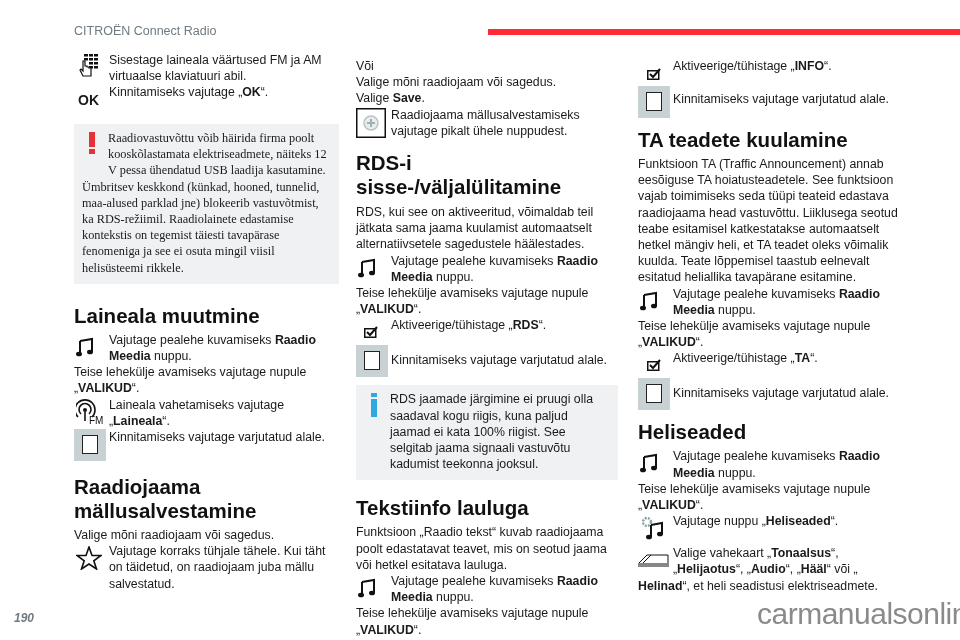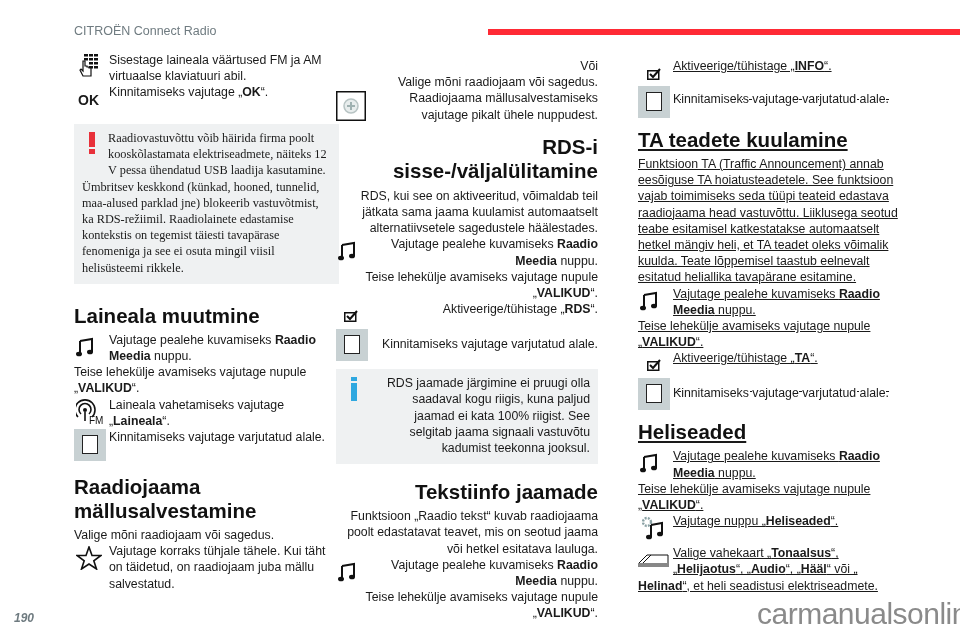--- a/index.html
+++ b/index.html
@@ -3,22 +3,22 @@
 <meta charset="utf-8">
 <style>
   html,body{margin:0;padding:0;}
   body{width:960px;height:640px;background:#ffffff;position:relative;overflow:hidden;font-family:"Liberation Sans",sans-serif;color:#1a1a1a;}
   .header-title{position:absolute;left:74px;top:24px;font-size:12.5px;color:#6f7b80;}
   .red-bar{position:absolute;left:488px;top:29px;width:472px;height:6px;background:#ff2a35;}
   .page-number{position:absolute;left:14px;top:611px;font-size:12px;color:#6f7b80;font-weight:bold;font-style:italic;}
   .watermark{position:absolute;left:757px;top:597px;font-size:30px;color:#8a8a8a;letter-spacing:-0.5px;}
   .col{position:absolute;top:52px;font-size:12.3px;line-height:16.2px;}
   .col1{left:74px;width:265px;}
-  .col2{left:336px;width:262px;text-align:right;}
-  .col3{left:638px;width:262px;text-decoration:underline;}
+  .col2{left:356px;width:262px;}
+  .col3{left:638px;width:262px;}
   .p{margin:0;}
   b{font-weight:bold;}
   .step{position:relative;padding-left:35px;min-height:16px;}
   .step .ic{position:absolute;left:0;top:0;}
   h2{margin:0;font-weight:bold;color:#111;font-size:20.5px;line-height:24px;}
   .notice{background:#eff1f2;padding:6px 8px 8px 8px;margin:10px 0 0 0;}
   .notice .first{position:relative;padding-left:26px;}
   .notice .first .mark{position:absolute;left:6px;top:2px;}
   .grid-ic{width:32px;height:32px;background:#c8d1d3;position:relative;}
   .grid-ic:before{content:"";position:absolute;left:8px;top:6px;width:14px;height:17px;border:1px solid #222;background:#ffffff;}
@@ -105,20 +105,21 @@
           <polygon points="13,1 16,9.5 25,9.5 17.8,14.8 20.5,23 13,18 5.5,23 8.2,14.8 1,9.5 10,9.5" fill="none" stroke="#111" stroke-width="1.6"></polygon>
         </svg>
     </div>
     <span>Vajutage korraks tühjale tähele. Kui täht on täidetud, on raadiojaam juba mällu salvestatud.</span>
   </div>
 </div>
 
 <div class="col col2" style="top:58px;">
   <p class="p">Või</p>
   <p class="p">Valige mõni raadiojaam või sagedus.</p>
+  <p class="p"><span>Valige </span><b>Save</b><span>.</span></p>
   <div class="step">
     <div class="ic" style="top:1px;">
       <svg width="30" height="30" viewBox="0 0 30 30">
           <rect x="0.75" y="0.75" width="28.5" height="28.5" fill="#fff" stroke="#111" stroke-width="1.5"></rect>
           <circle cx="15" cy="15" r="7" fill="#e8eded" stroke="#b8c4c4" stroke-width="1.5"></circle>
           <path d="M15 11 V19 M11 15 H19" stroke="#9fb1b1" stroke-width="2"></path>
         </svg>
     </div>
     <span>Raadiojaama mällusalvestamiseks vajutage pikalt ühele nuppudest.</span>
   </div>
@@ -156,21 +157,21 @@
       <div class="mark">
         <svg width="8" height="24" viewBox="0 0 8 24">
             <rect x="1" y="0" width="6" height="4" fill="#2fa8e0"></rect>
             <rect x="1" y="6" width="6" height="18" fill="#2fa8e0"></rect>
           </svg>
       </div>
       <span>RDS jaamade järgimine ei pruugi olla saadaval kogu riigis, kuna paljud jaamad ei kata 100% riigist. See selgitab jaama signaali vastuvõtu kadumist teekonna jooksul.</span>
     </div>
   </div>
 
-  <h2 style="margin-top:16px;">Tekstiinfo jaamade</h2>
+  <h2 style="margin-top:16px;">Tekstiinfo lauluga</h2>
   <p class="p" style="margin-top:4px;">Funktsioon „Raadio tekst“ kuvab raadiojaama poolt edastatavat teavet, mis on seotud jaama või hetkel esitatava lauluga.</p>
   <div class="step">
     <div class="ic" style="top:5px;left:2px;">
       <svg width="18" height="20" viewBox="0 0 18 20">
           <path d="M4 4 L16 2 V15" fill="none" stroke="#111" stroke-width="2"></path>
           <path d="M4 4 V17" stroke="#111" stroke-width="2"></path>
           <ellipse cx="3" cy="17" rx="3" ry="2.3" fill="#111"></ellipse>
           <ellipse cx="14" cy="15" rx="3" ry="2.3" fill="#111"></ellipse>
         </svg>
     </div>

